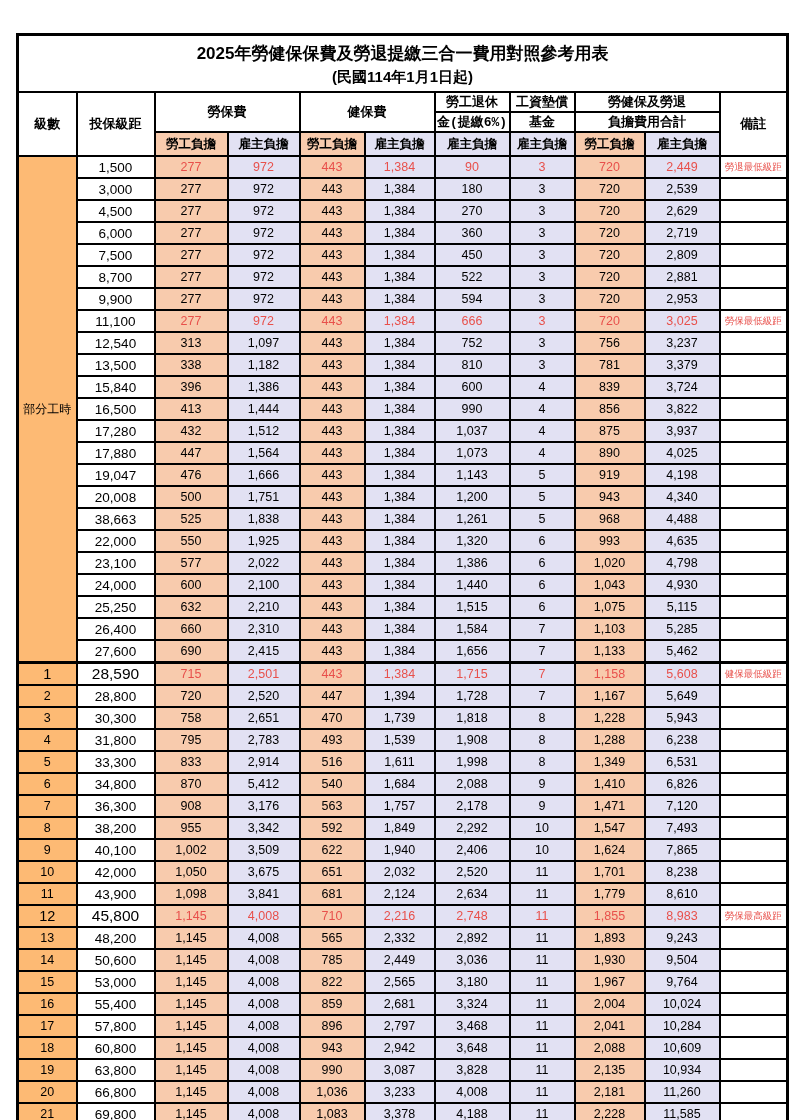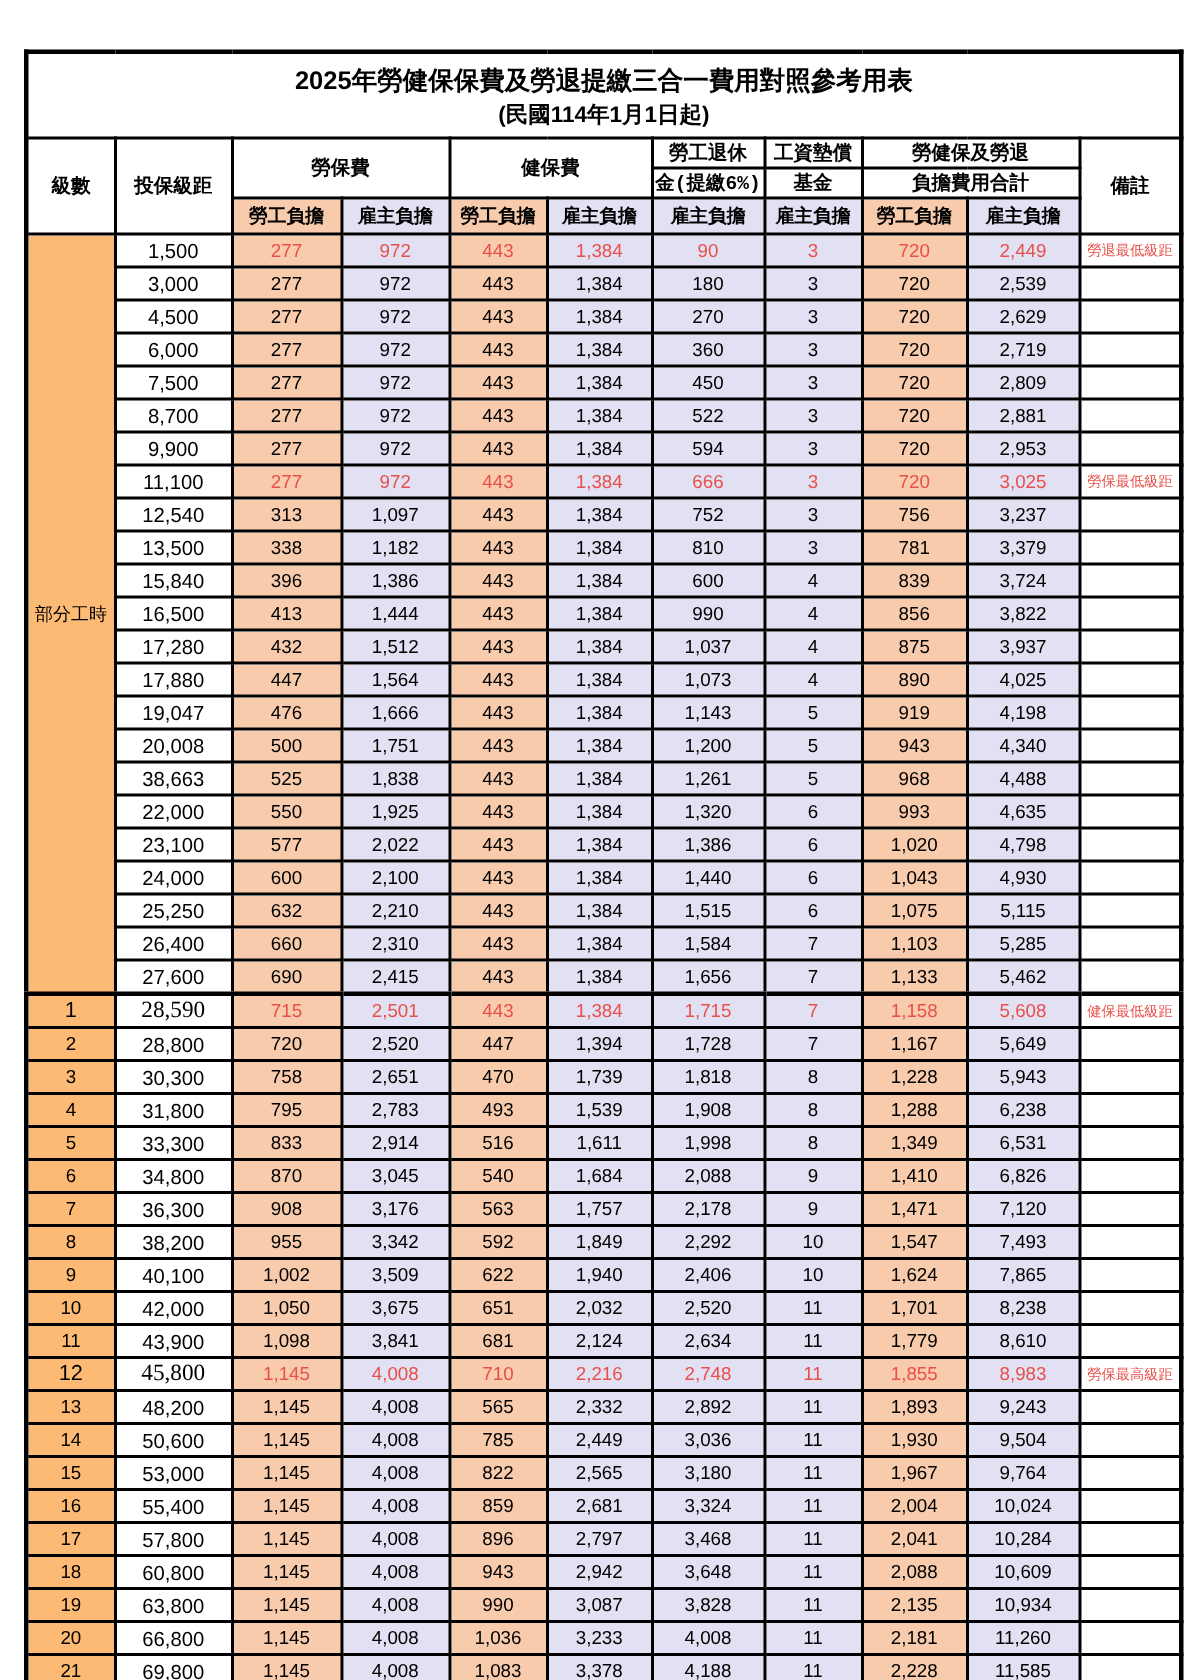--- a/index.html
+++ b/index.html
@@ -30,21 +30,21 @@
   th.emp, td.emp{background:#F8CBAD;}
   th.er,  td.er {background:#E2E1F3;}
   
   tbody td{height:20px;font-size:12.5px;}
   td.level{font-size:12.5px;background:#fdba74;}
   td.part-time{font-size:12px;letter-spacing:0;}
   td.bracket{font-size:13.5px;background:#fff;}
   td.remark{font-size:9.5px;font-weight:normal;background:#fff;}
   tr.red-row td.val, tr.red-row td.remark{color:#E8504B;}
   tr.big-row td.level{font-size:14.5px;}
-  tr.big-row td.bracket{font-size:15.5px;font-family:Liberation Serif, serif;}
+  tr.big-row td.bracket{font-size:15.5px;}
   tr.section-start td{border-top:3px solid #000;}
 </style>
 </head>
 <body>
 
 <div class="page">
   <table class="ref">
     <colgroup>
       <col style="width:59px">
         <col style="width:78px">
@@ -431,21 +431,21 @@
           <td class="val er">1,998</td>
           <td class="val er">8</td>
           <td class="val emp">1,349</td>
           <td class="val er">6,531</td>
           <td class="remark"></td>
         </tr>
         <tr class="">
           <td class="level">6</td>
           <td class="bracket">34,800</td>
           <td class="val emp">870</td>
-          <td class="val er">3,045</td>
+          <td class="val er">5,412</td>
           <td class="val emp">540</td>
           <td class="val er">1,684</td>
           <td class="val er">2,088</td>
           <td class="val er">9</td>
           <td class="val emp">1,410</td>
           <td class="val er">6,826</td>
           <td class="remark"></td>
         </tr>
         <tr class="">
           <td class="level">7</td>

